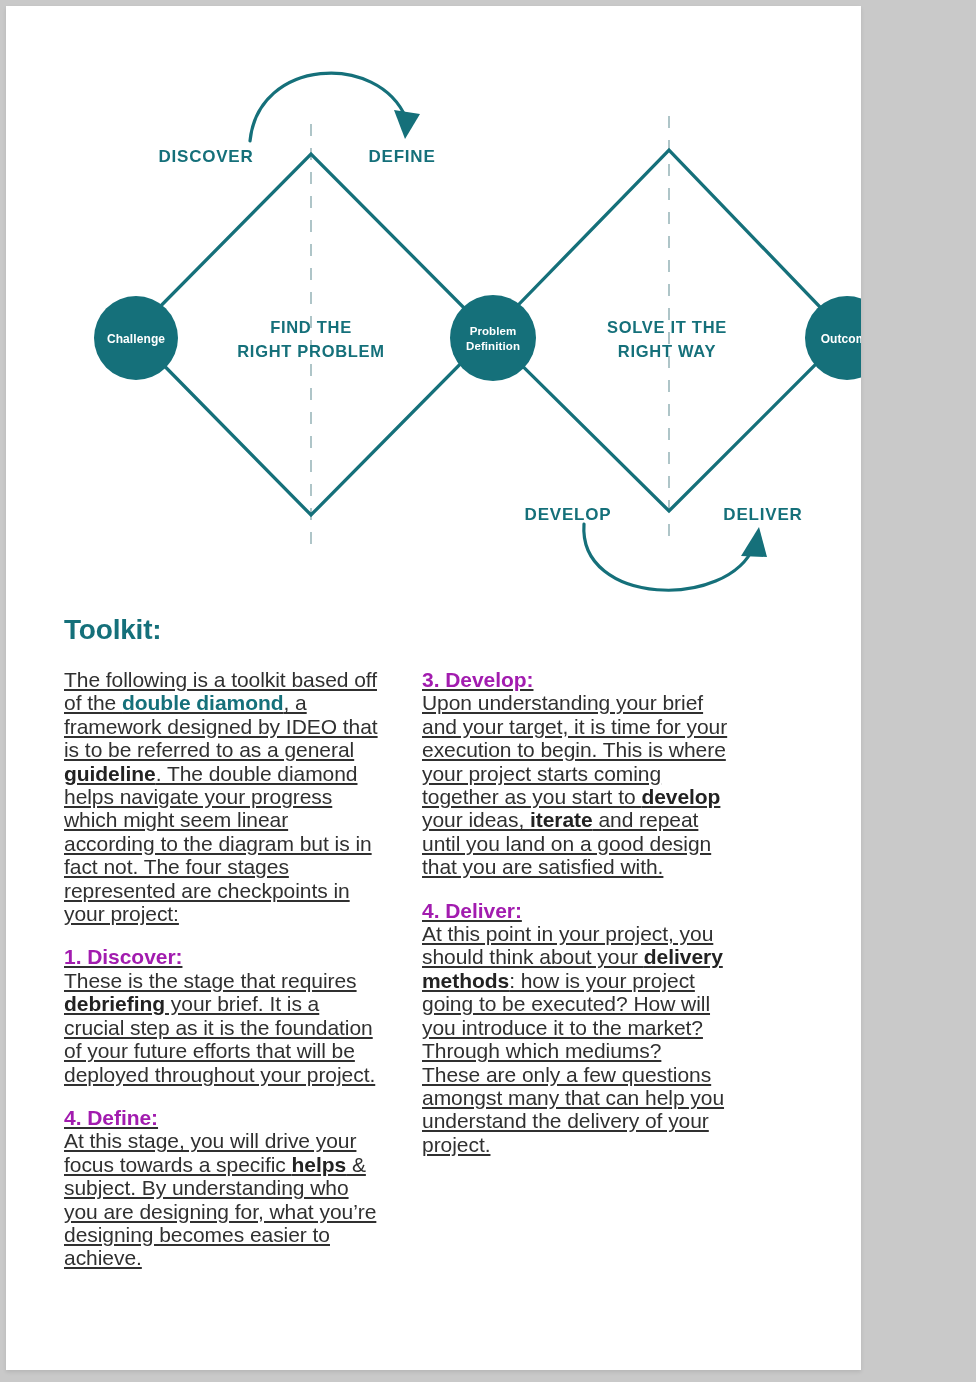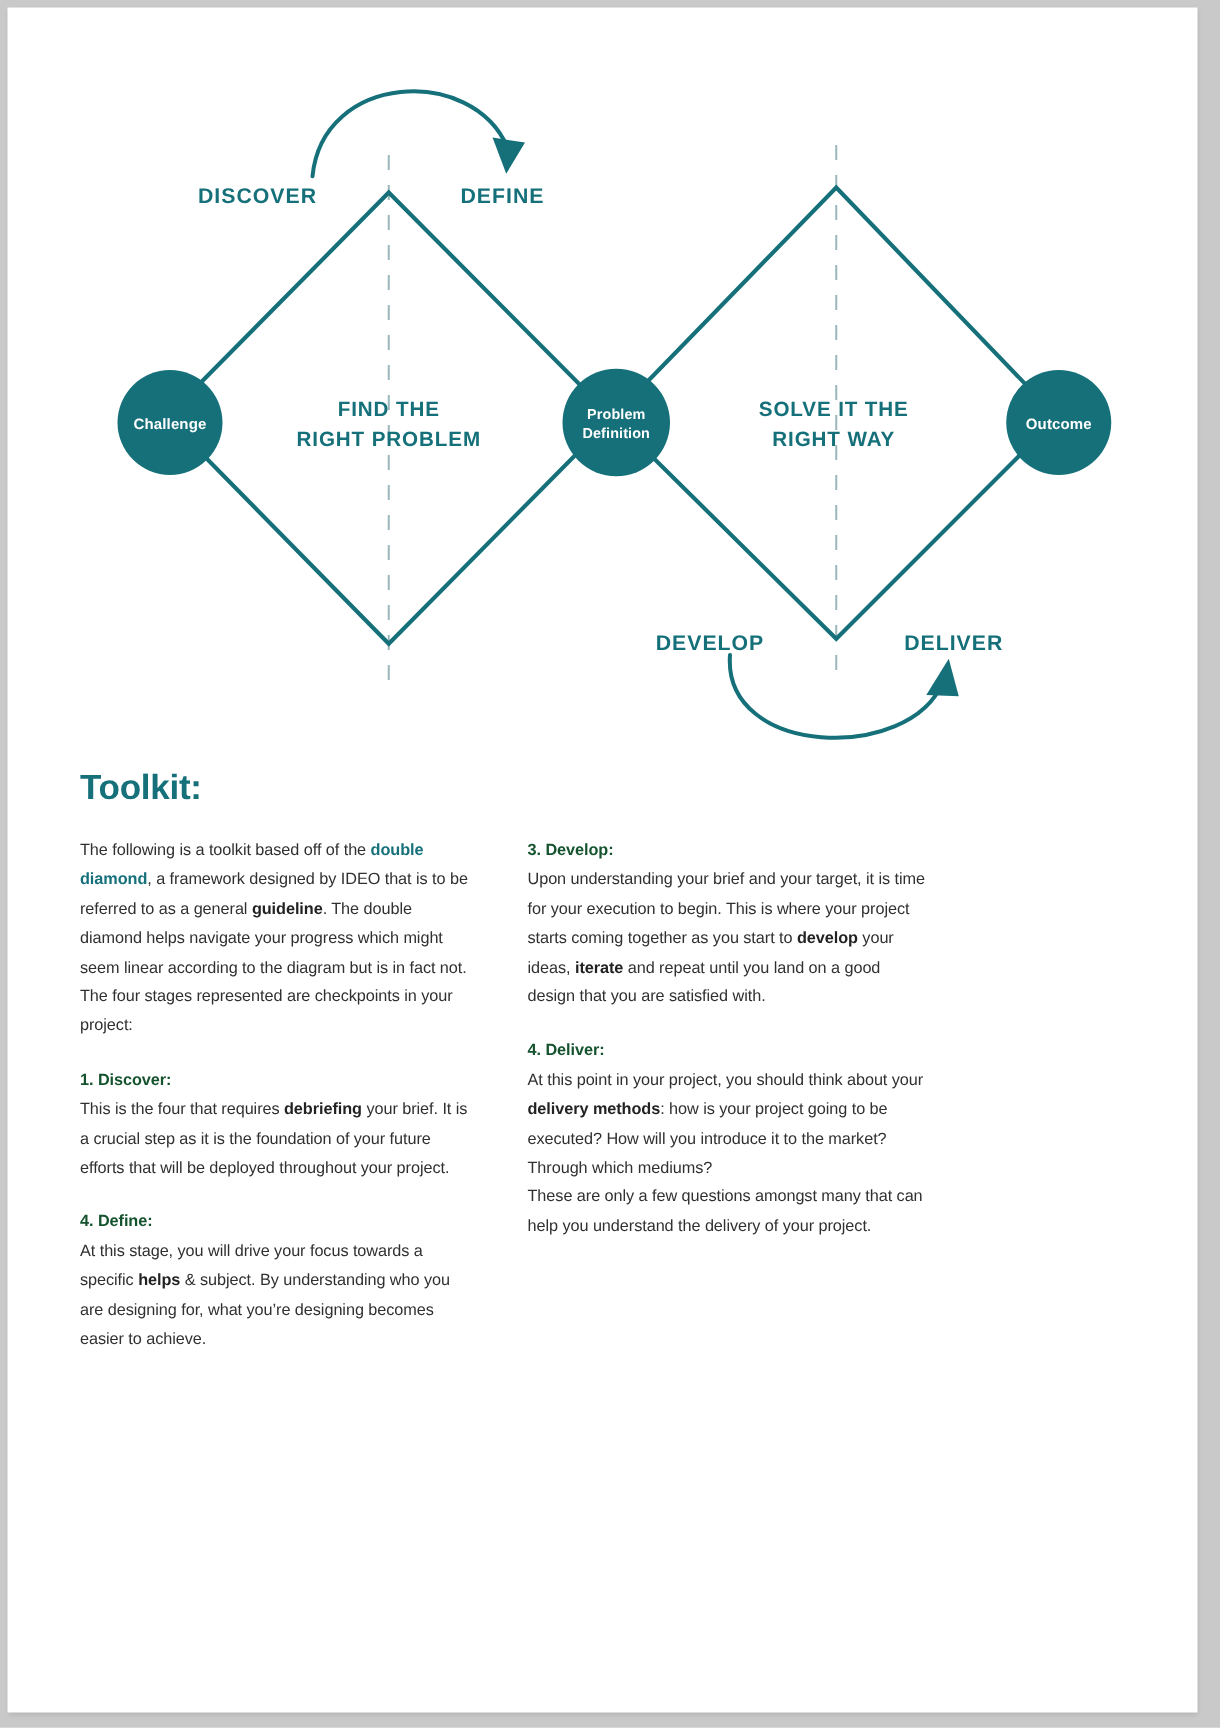--- a/index.html
+++ b/index.html
@@ -10,21 +10,21 @@
   body {
     width: 976px;
     height: 1382px;
     font-family: "Liberation Sans", sans-serif;
     overflow: hidden;
   }
   #page {
     position: absolute;
     left: 6px;
     top: 6px;
-    width: 952px;
+    width: 855px;
     height: 1364px;
     background: #ffffff;
     box-shadow: 0 2px 4px rgba(0,0,0,0.10);
     overflow: hidden;
   }
 
   
   #diagram-wrap {
     position: absolute;
     left: 0;
@@ -70,30 +70,31 @@
     top: 662px;
     width: 860px;
     display: flex;
     gap: 40px;
   }
   .col {
     width: 318px;
   }
   .col.right { width: 320px; }
   .para {
-    font-size: 13px;
+    font-size: 21px;
     line-height: 23.4px;
     color: #303030;
     margin: 0 0 20px 0;
     letter-spacing: -0.05px;
+    text-decoration: underline;
   }
   .para:last-child { margin-bottom: 0; }
   .para b { font-weight: bold; color: #222222; }
   .para .teal { font-weight: bold; color: #15707a; }
-  .head { font-weight: bold; color: #14532d; }
+  .head { font-weight: bold; color: #a21caf; }
 </style>
 </head>
 <body>
 
 <div id="page">
 
   <div id="diagram-wrap">
     <svg id="diagram-svg" width="964" height="600" viewBox="0 0 964 600" xmlns="http://www.w3.org/2000/svg">
 
       <line x1="305" y1="118" x2="305" y2="545" stroke="#9bb7bb" stroke-width="1.6" stroke-dasharray="12 12"></line>
@@ -134,21 +135,21 @@
   </div>
 
   <div id="toolkit-title">Toolkit:</div>
 
   <div id="columns">
 
     <div class="col left">
 
       <p class="para"><span>The following is a toolkit based off of the </span><span class="teal">double diamond</span><span>, a framework designed by IDEO that is to be referred to as a general </span><b>guideline</b><span>. The double diamond helps navigate your progress which might seem linear according to the diagram but is in fact not. The four stages represented are checkpoints in your project:</span></p>
 
-      <p class="para"><span class="head">1. Discover:</span><br><span>This is the four that requires </span><b>debriefing</b><span> your brief. It is a crucial step as it is the foundation of your future efforts that will be deployed throughout your project.</span></p>
+      <p class="para"><span class="head">1. Discover:</span><br><span>These is the stage that requires </span><b>debriefing</b><span> your brief. It is a crucial step as it is the foundation of your future efforts that will be deployed throughout your project.</span></p>
 
       <p class="para"><span class="head">4. Define:</span><br><span>At this stage, you will drive your focus towards a specific </span><b>helps</b><span> &amp; subject. By understanding who you are designing for, what you’re designing becomes easier to achieve.</span></p>
 
     </div>
 
     <div class="col right">
 
       <p class="para"><span class="head">3. Develop:</span><br><span>Upon understanding your brief and your target, it is time for your execution to begin. This is where your project starts coming together as you start to </span><b>develop</b><span> your ideas, </span><b>iterate</b><span> and repeat until you land on a good design that you are satisfied with.</span></p>
 
       <p class="para"><span class="head">4. Deliver:</span><br><span>At this point in your project, you should think about your </span><b>delivery methods</b><span>: how is your project going to be executed? How will you introduce it to the market? Through which mediums?</span><br><span>These are only a few questions amongst many that can help you understand the delivery of your project.</span></p>

